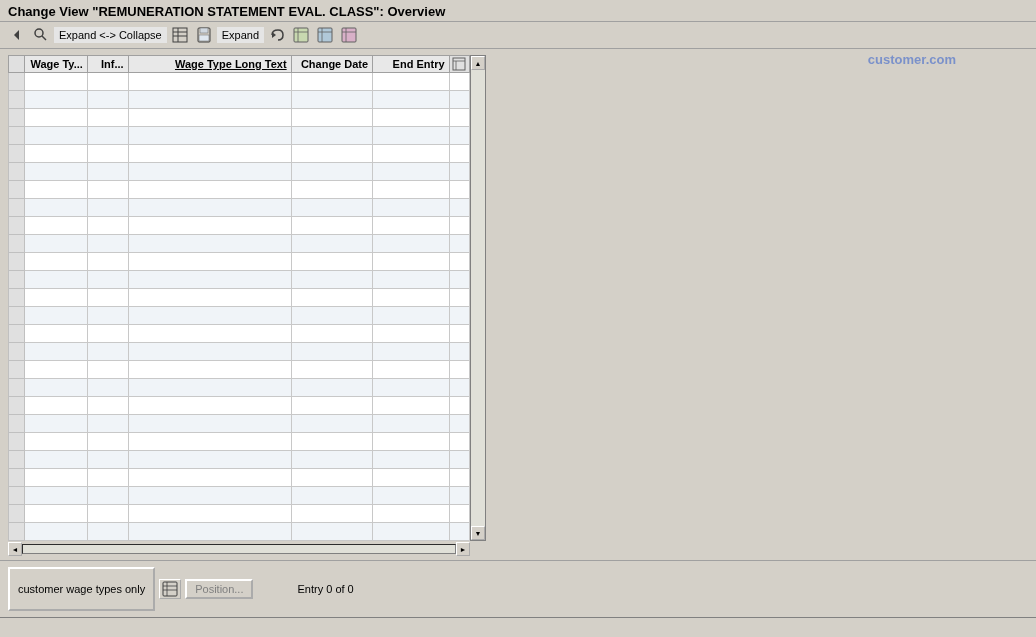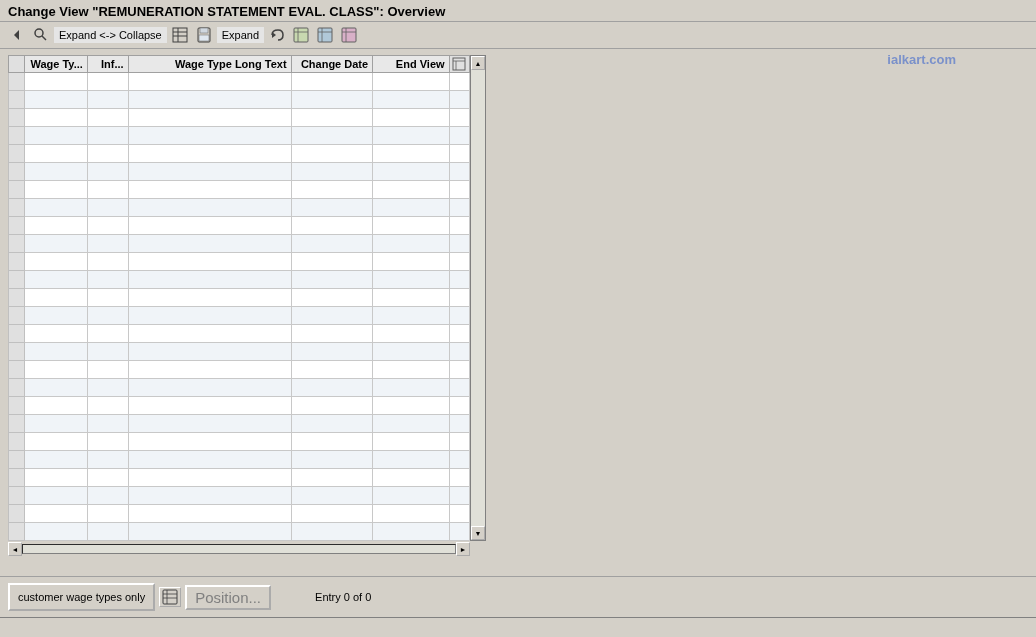--- a/index.html
+++ b/index.html
@@ -103,30 +103,30 @@
       background-color: #d4d0c8;
       display: flex;
       align-items: center;
       gap: 4px;
       border-top: 1px solid #a0a0a0;
     }
     .footer-btn {
       background: #d4d0c8;
       border: 2px outset #ffffff;
       cursor: pointer;
-      padding: 6px 8px;
+      padding: 14px 8px;
       font-size: 11px;
       color: #000;
     }
     .footer-position-btn {
       background: #d4d0c8;
       border: 2px outset #ffffff;
       cursor: pointer;
       padding: 2px 8px;
-      font-size: 15px;
+      font-size: 11px;
       color: #808080;
       text-align: center;
     }
     .footer-entry-text {
       margin-left: 40px;
       font-size: 11px;
       color: #000;
     }
 
     
@@ -261,45 +261,45 @@
     </svg>
   </button>
   <button class="toolbar-btn">
     <svg class="icon-svg" viewBox="0 0 16 16">
       <rect x="1" y="1" width="14" height="14" rx="1" fill="#d8b0c8" stroke="#606060" stroke-width="1"></rect>
       <line x1="1" y1="5" x2="15" y2="5" stroke="#606060" stroke-width="0.8"></line>
       <line x1="5" y1="1" x2="5" y2="15" stroke="#606060" stroke-width="0.8"></line>
     </svg>
   </button>
 
-  <span class="watermark">ialkart.com</span>
+  <span class="watermark">customer.com</span>
 </div>
 
 <div class="main-content">
   <div class="table-wrapper">
     <div class="table-inner">
       <table>
         <thead>
           <tr>
 
             <th style="width:16px; border:1px solid #a0a0a0; background:#e0e0e0;"></th>
             <th style="width:60px;">
               <span>Wage Ty...</span>
             </th>
             <th style="width:40px;">
               <span>Inf...</span>
             </th>
-            <th style="width:160px;">
+            <th style="width:160px;text-decoration:underline;">
               <span>Wage Type Long Text</span>
             </th>
             <th style="width:80px;">
               <span>Change Date</span>
             </th>
             <th style="width:75px;">
-              <span>End View</span>
+              <span>End Entry</span>
             </th>
             <th style="width:20px; padding:0; border:1px solid #a0a0a0; background:#e0e0e0;">
               <div style="display:flex;align-items:center;justify-content:center;">
                 <svg width="14" height="14" viewBox="0 0 14 14">
                   <rect x="1" y="1" width="12" height="12" fill="none" stroke="#606060" stroke-width="1"></rect>
                   <line x1="1" y1="4" x2="13" y2="4" stroke="#606060" stroke-width="0.8"></line>
                   <line x1="4" y1="4" x2="4" y2="13" stroke="#606060" stroke-width="0.8"></line>
                 </svg>
               </div>
             </th>

